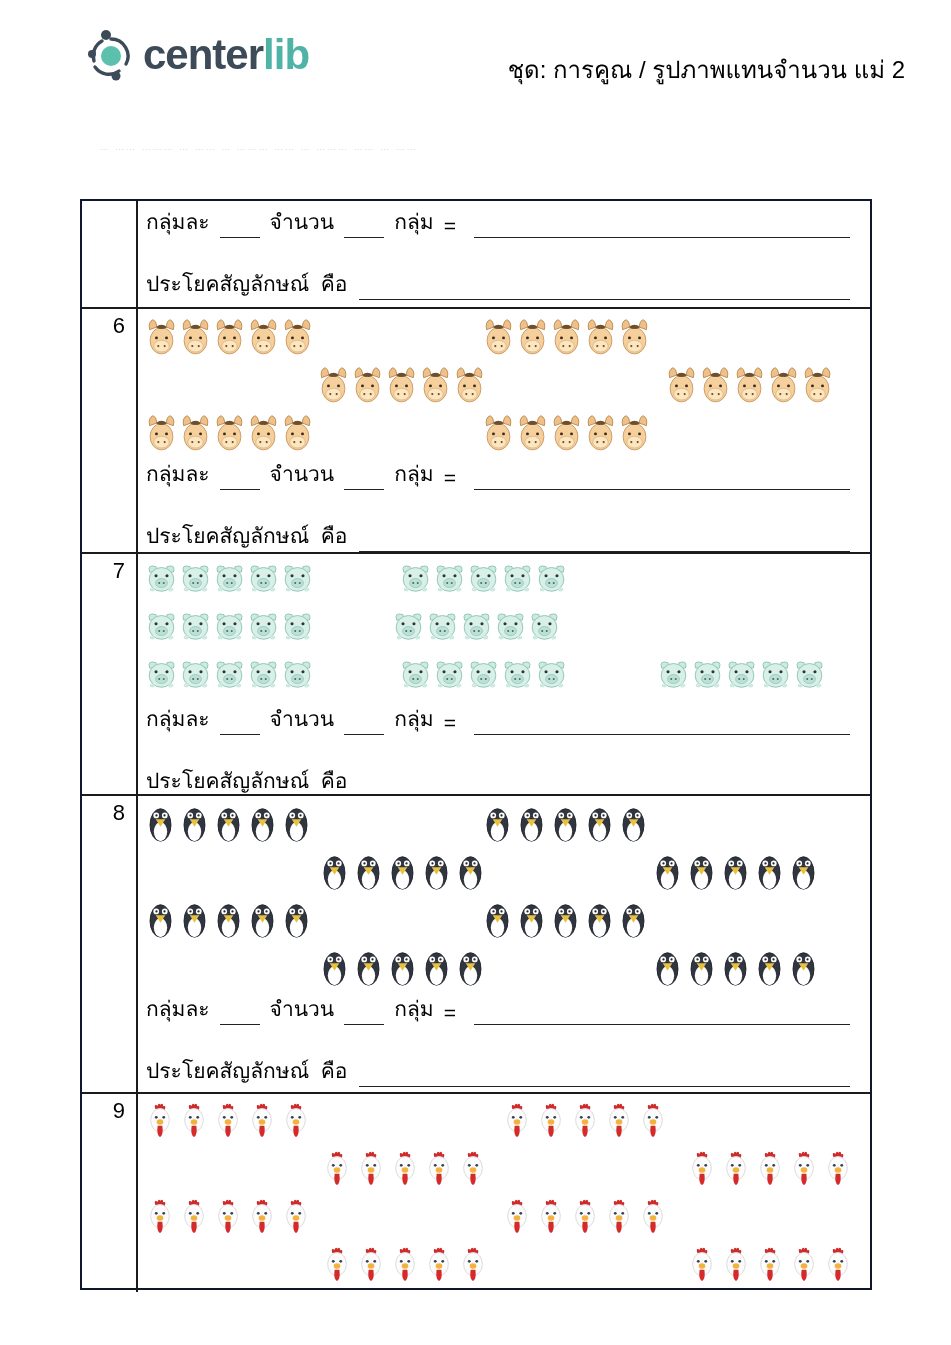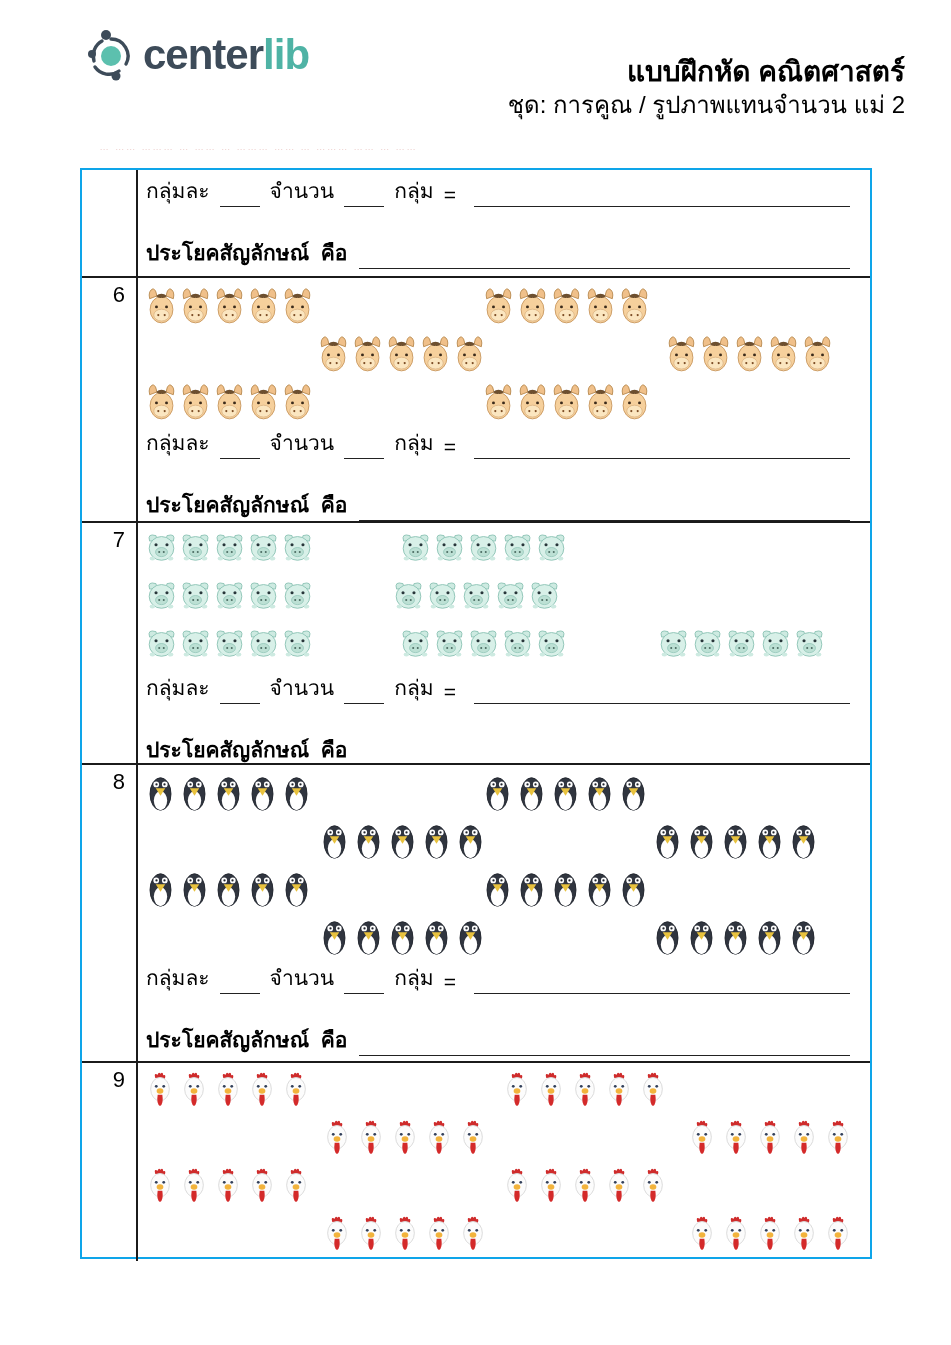--- a/index.html
+++ b/index.html
@@ -14,35 +14,35 @@
   .brand .b1 { color:#3d4b59; }
   .brand .b2 { color:#4fb3a5; }
   .tagline { position:absolute; left:95px; top:104px; font-size:15.5px; color:#53402f; letter-spacing:.3px; }
   .faint-note { position:absolute; left:100px; top:139px; width:600px; font-size:9px;
                 color:rgba(190,85,75,.45); letter-spacing:2px; white-space:nowrap; overflow:hidden; }
   .title-block { position:absolute; right:46px; top:54px; text-align:right; }
   .title { font-size:28px; font-weight:bold; line-height:1.25; }
   .subtitle { font-size:24px; line-height:1.3; }
 
   
-  .tbl { position:absolute; left:80px; top:168px; width:792px; height:1091px;
-         border:2px solid #0ea5e9; display:flex; flex-direction:column; }
+  .tbl { position:absolute; left:80px; top:199px; width:792px; height:1091px;
+         border:2px solid #0f172a; display:flex; flex-direction:column; }
   .trow { display:flex; border-bottom:2px solid #1b1b1b; overflow:hidden; }
   .trow:last-child { border-bottom:none; }
   .numcell { width:56px; flex:0 0 56px; border-right:2px solid #1b1b1b;
              text-align:right; padding:4px 11px 0 0; font-size:22px; }
   .cell { flex:1; position:relative; display:flex; flex-direction:column; padding-top:4px; }
   .eline { position:relative; height:48px; flex:0 0 48px; }
   .egroup { position:absolute; top:4px; display:flex; gap:3px; }
   .egroup .em { width:31px; height:40px; display:inline-block; }
   .egroup .em svg { display:block; }
 
   .answers { margin-top:auto; padding:0 20px 8px 8px; }
   .a-line { display:flex; align-items:flex-end; font-size:21px; margin-bottom:29px; }
-  .a-line.last { margin-bottom:0;font-weight:bold; }
+  .a-line.last { margin-bottom:0; }
   .a-line span.lbl { white-space:pre-wrap; }
   .blank { border-bottom:1.7px solid #222; height:24px; display:inline-block; }
   .blank.short { width:40px; margin:0 10px; }
   .blank.long { flex:1; margin-left:12px; }
   .eq { margin:0 6px 0 10px; }
 </style>
 </head>
 <body>
 
 <div class="page">
@@ -57,21 +57,20 @@
         <circle cx="21" cy="7" r="5" fill="#3d4b59"></circle>
         <circle cx="7" cy="26" r="4" fill="#3d4b59"></circle>
         <circle cx="31" cy="48" r="4.5" fill="#3d4b59"></circle>
       </svg>
     </span>
     <span class="brand"><span class="b1">center</span><span class="b2">lib</span></span>
   </div>
   <div class="faint-note">﹍ ﹍﹍ ﹍﹍﹍ ﹍ ﹍﹍ ﹍ ﹍﹍﹍ ﹍﹍ ﹍ ﹍﹍﹍ ﹍﹍ ﹍ ﹍﹍</div>
 
   <div class="title-block">
-    <div class="title">แบบฝึกหัด คณิตศาสตร์</div>
     <div class="subtitle">ชุด: การคูณ / รูปภาพแทนจำนวน แม่ 2</div>
   </div>
 
   <div class="tbl">
       <div class="trow" style="height: 108px; flex: 0 0 108px;">
         <div class="numcell"></div>
         <div class="cell">
           <div class="answers">
             <div class="a-line">
               <span class="lbl">กลุ่มละ</span>

